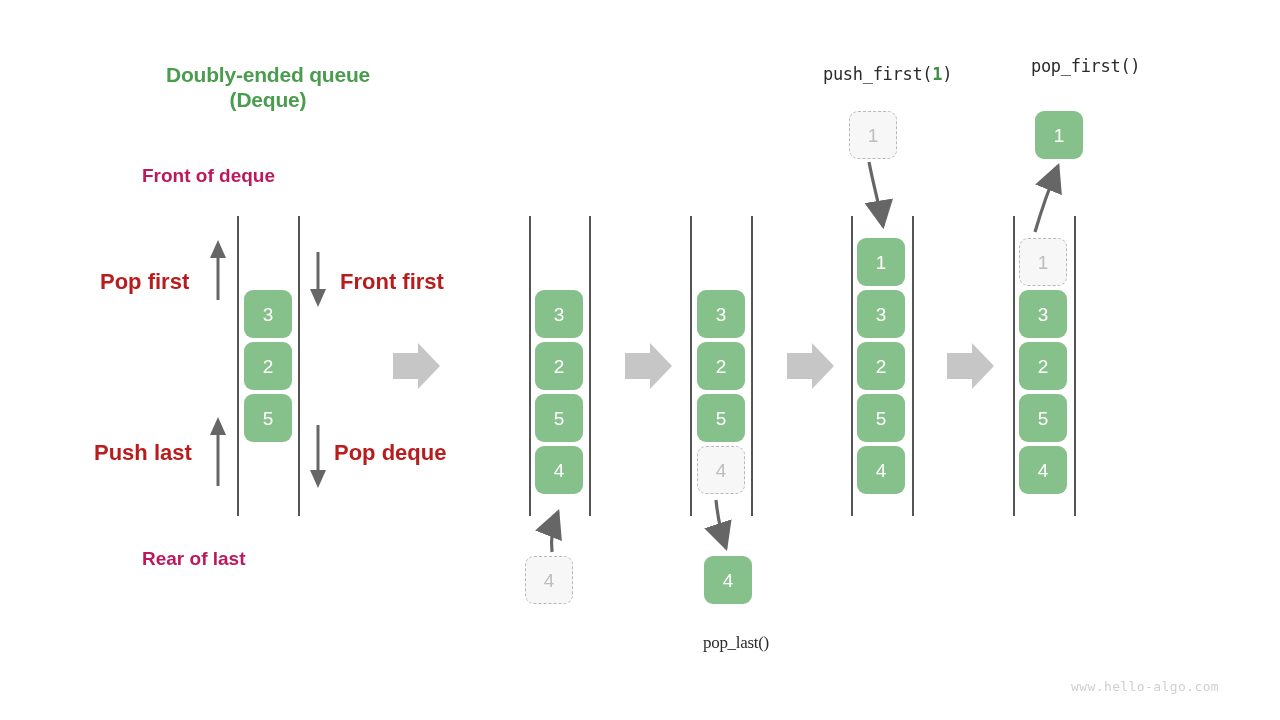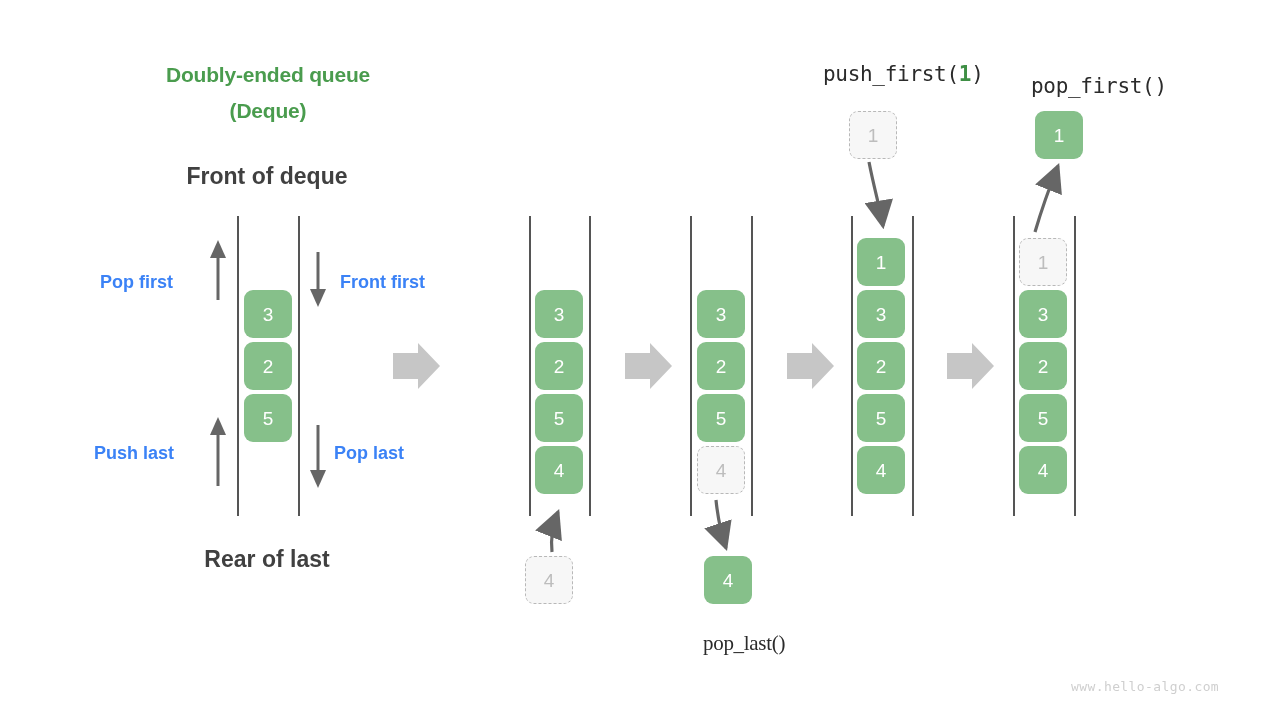--- a/index.html
+++ b/index.html
@@ -28,39 +28,38 @@
     text-align: center;
     font-weight: bold;
     color: #4a9c4e;
     font-size: 21px;
     line-height: 40px;
     letter-spacing: -0.2px;
     white-space: nowrap;
   }
   .caption {
     position: absolute;
-    text-align: center;
-    font-weight: bold;
-    color: #404040;
-    font-size: 23px;
+    font-weight: bold;
+    color: #be185d;
+    font-size: 19px;
     line-height: 22px;
     white-space: nowrap;
   }
   .side-label {
     position: absolute;
     font-weight: bold;
-    color: #3b82f6;
-    font-size: 18px;
+    color: #b91c1c;
+    font-size: 22px;
     line-height: 24px;
     white-space: nowrap;
   }
   .op-label {
     position: absolute;
     font-family: "DejaVu Sans Mono", "Liberation Mono", monospace;
-    font-size: 21px;
+    font-size: 17px;
     line-height: 28px;
     color: #2b2b2b;
     white-space: nowrap;
     letter-spacing: -0.3px;
   }
   .op-label .arg {
     color: #3f8f45;
     font-weight: bold;
   }
   .watermark {
@@ -111,29 +110,29 @@
     height: 720px;
     pointer-events: none;
   }
 </style>
 </head>
 <body>
 
 <div class="stage">
 
   <div class="title" style="left:143px; top:55px; width:250px;">Doubly-ended queue</div>
-  <div class="title" style="left:143px; top:91px; width:250px;">(Deque)</div>
+  <div class="title" style="left:143px; top:80px; width:250px;">(Deque)</div>
 
   <div class="caption" style="left:142px; top:165px; width:250px;">Front of deque</div>
   <div class="caption" style="left:142px; top:548px; width:250px;">Rear of last</div>
 
   <div class="side-label" style="left:100px; top:270px;">Pop first</div>
   <div class="side-label" style="left:340px; top:270px;">Front first</div>
   <div class="side-label" style="left:94px; top:441px;">Push last</div>
-  <div class="side-label" style="left:334px; top:441px;">Pop last</div>
+  <div class="side-label" style="left:334px; top:441px;">Pop deque</div>
 
   <div class="rail" style="left:237px; top:216px; height:300px;"></div>
   <div class="rail" style="left:298px; top:216px; height:300px;"></div>
   <div class="cell solid" style="left:244px; top:290px;">3</div>
   <div class="cell solid" style="left:244px; top:342px;">2</div>
   <div class="cell solid" style="left:244px; top:394px;">5</div>
 
   <div class="rail" style="left:529px; top:216px; height:300px;"></div>
   <div class="rail" style="left:589px; top:216px; height:300px;"></div>
   <div class="cell solid" style="left:535px; top:290px;">3</div>
@@ -167,21 +166,21 @@
   <div class="cell solid" style="left:1019px; top:394px;">5</div>
   <div class="cell solid" style="left:1019px; top:446px;">4</div>
   <div class="cell solid" style="left:1035px; top:111px;">1</div>
 
   <div class="op-label" style="left:703px; top:629px;font-family:Liberation Serif, serif;">
     <span>pop_last(</span><span class="arg"></span><span>)</span>
   </div>
   <div class="op-label" style="left:823px; top:60px;">
     <span>push_first(</span><span class="arg">1</span><span>)</span>
   </div>
-  <div class="op-label" style="left:1031px; top:72px;">
+  <div class="op-label" style="left:1031px; top:52px;">
     <span>pop_first(</span><span class="arg"></span><span>)</span>
   </div>
 
   <div class="watermark" style="left:1071px; top:679px;">www.hello-algo.com</div>
 
   <svg class="overlay" viewBox="0 0 1280 720">
     <defs>
       <marker id="thinArrowUp" markerWidth="8" markerHeight="8" refX="4" refY="7" orient="auto">
         <path d="M 0 7 L 4 0 L 8 7 Z" fill="#666666"></path>
       </marker>

